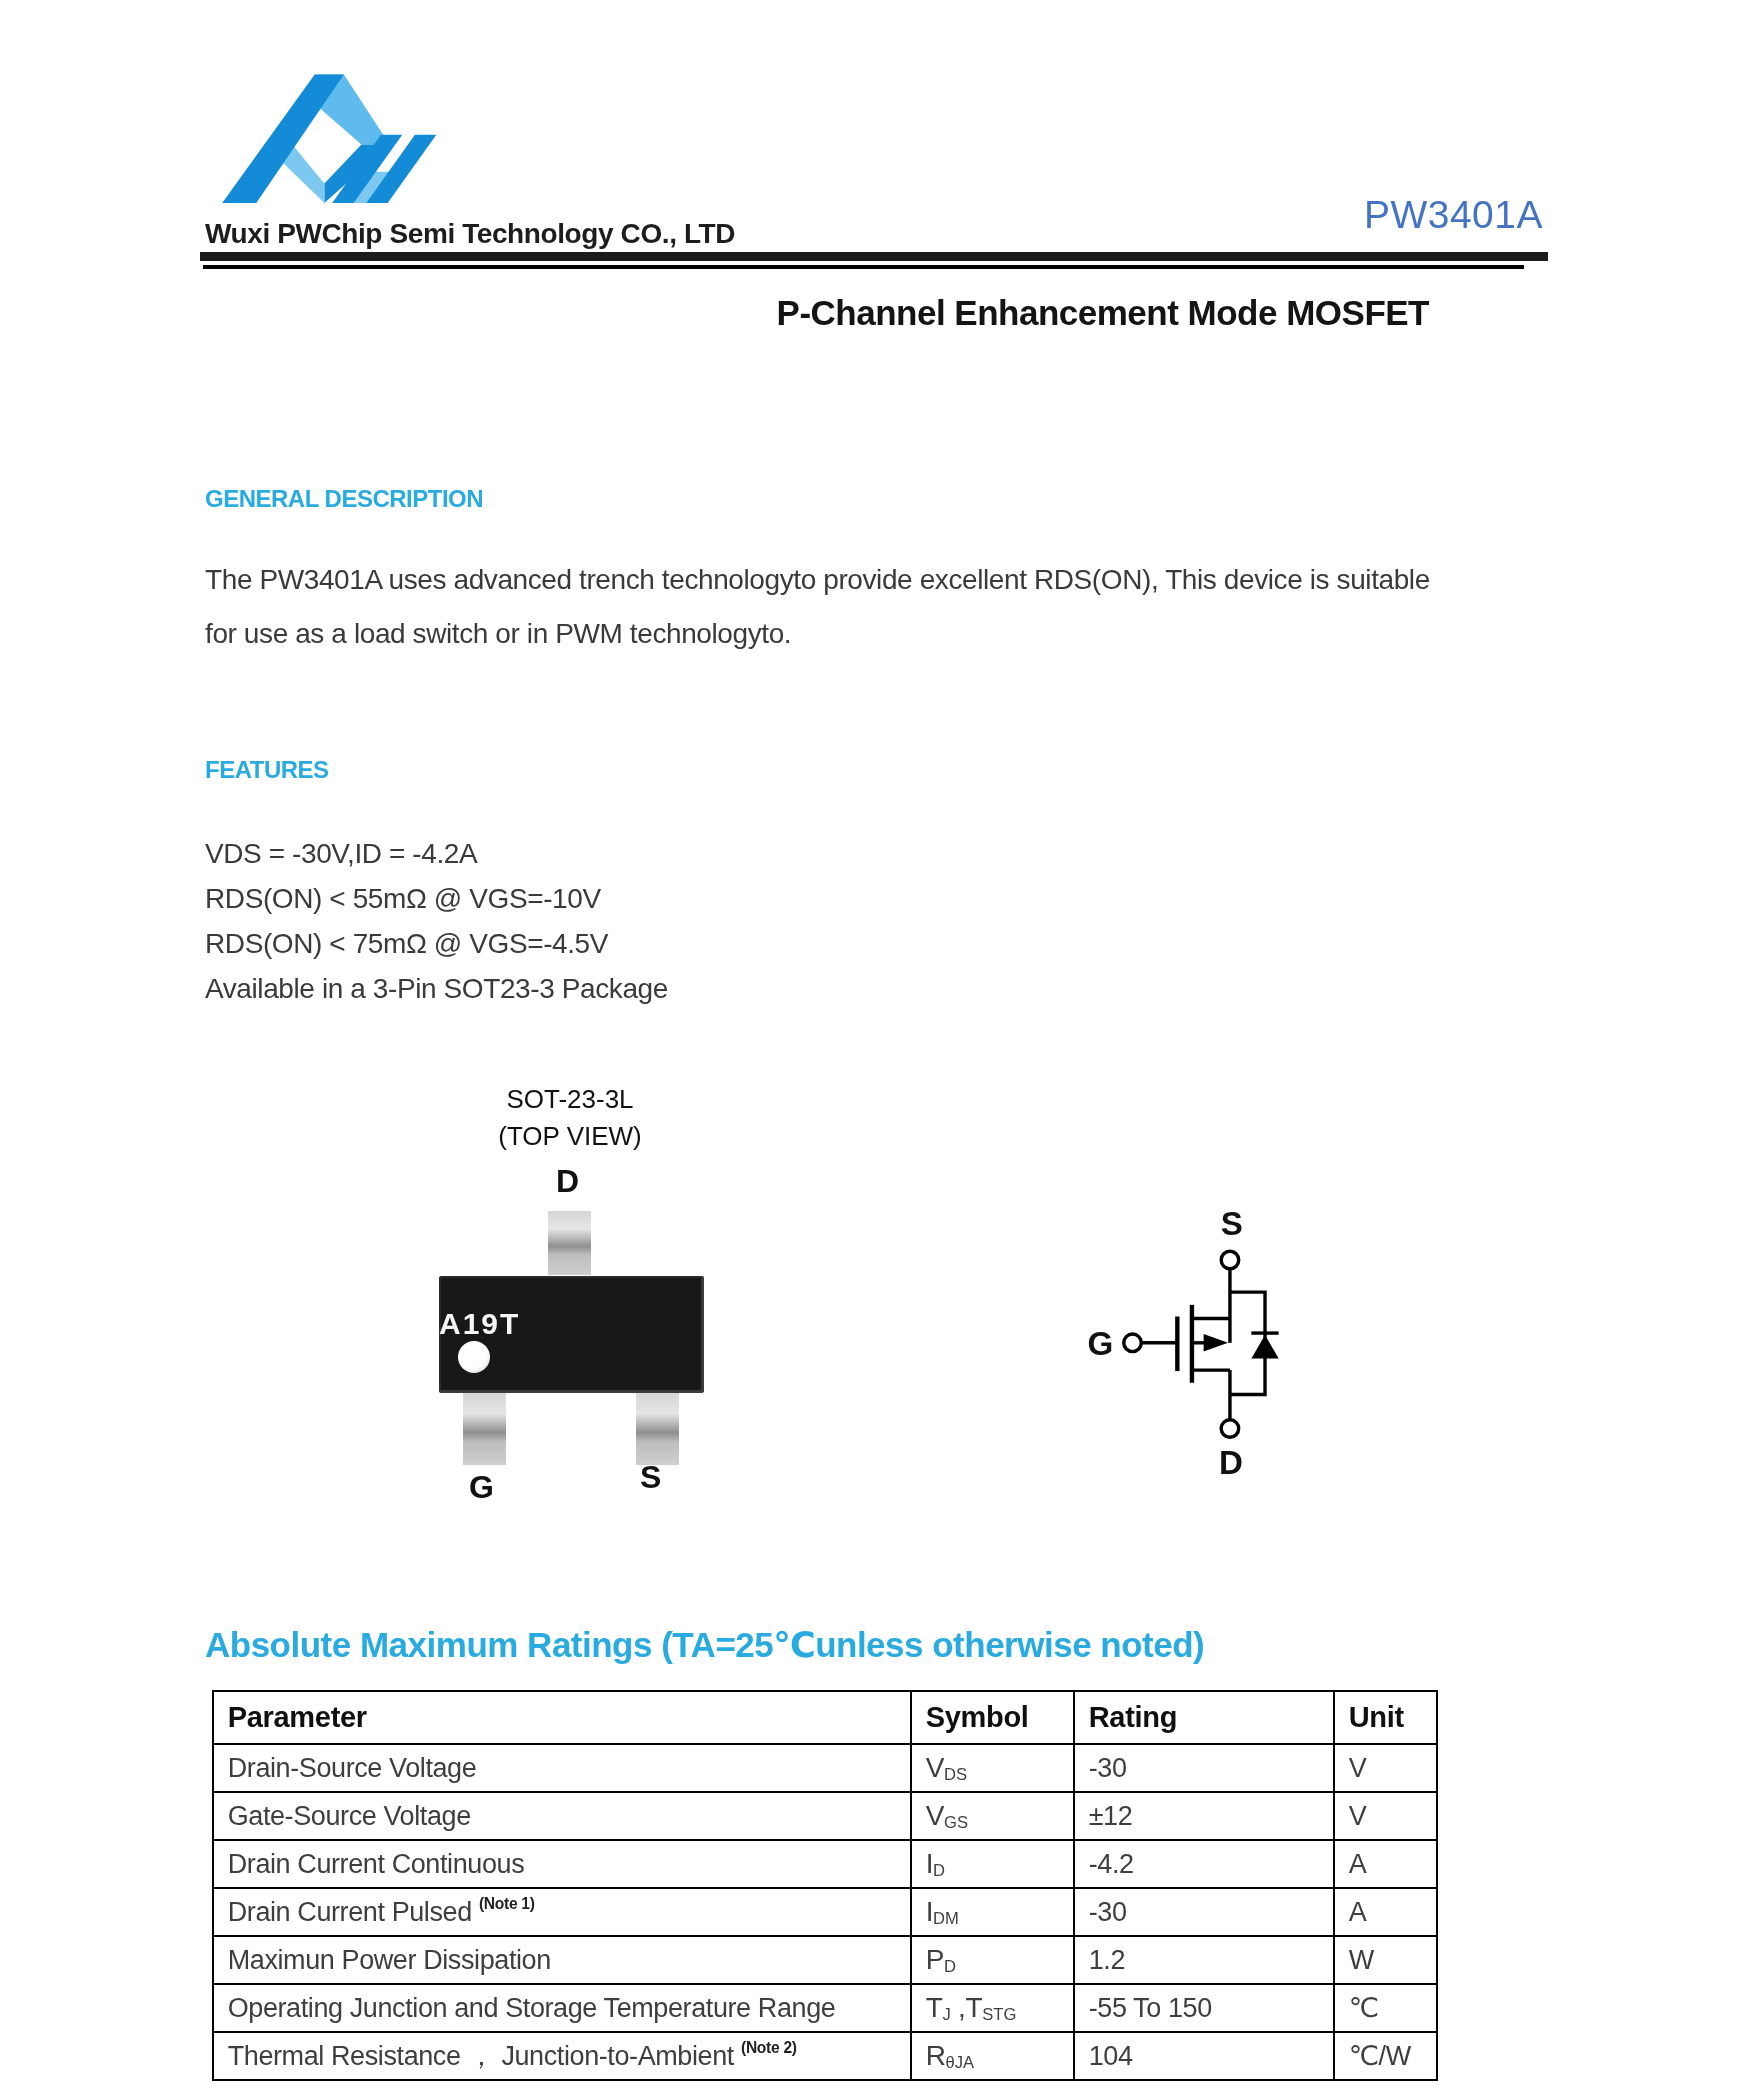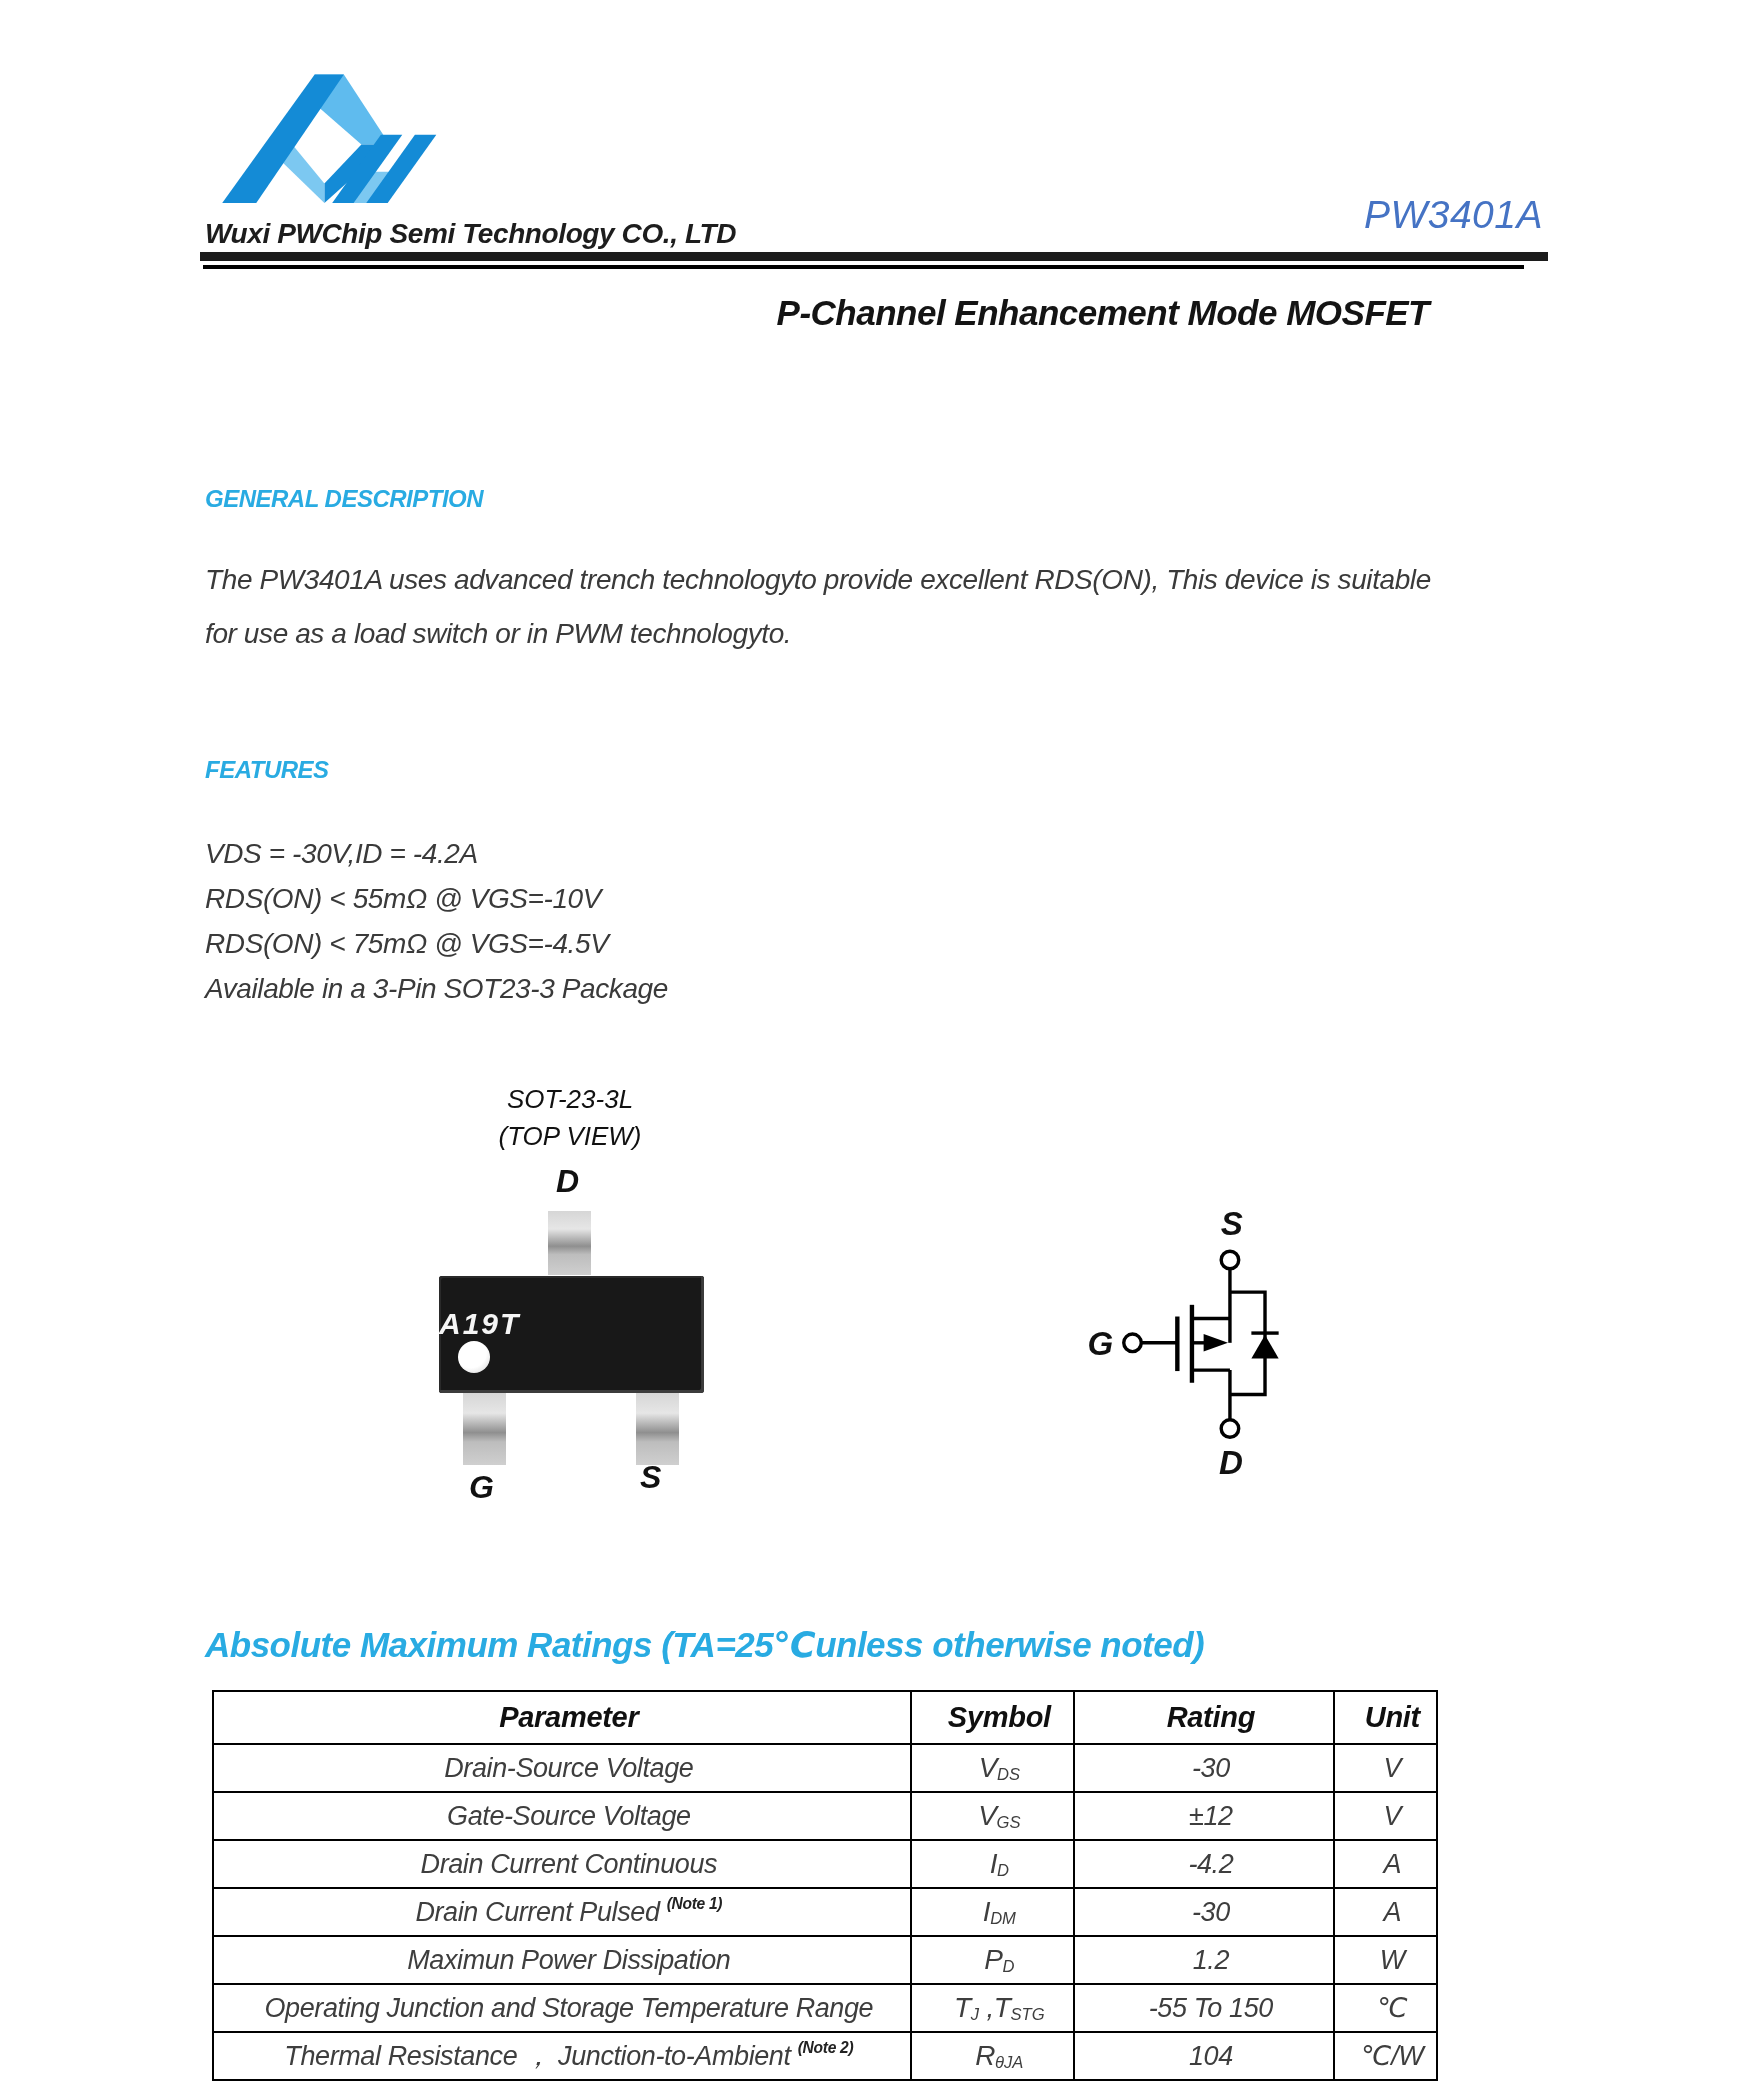--- a/index.html
+++ b/index.html
@@ -1,18 +1,18 @@
 <!DOCTYPE html>
 <html><head>
 <meta charset="utf-8">
 <style>
   html,body{margin:0;padding:0;background:#ffffff;}
   .page{
     position:relative;width:1672px;height:2094px;background:#ffffff;overflow:hidden;
-    font-family:"Liberation Sans","DejaVu Sans",sans-serif;color:#3c3c3c;font-style:italic;
+    font-family:"Liberation Sans","DejaVu Sans",sans-serif;color:#3c3c3c;
   }
   .abs{position:absolute;}
   
   .company{top:218px;left:205px;font-size:28px;font-weight:700;color:#1d1d1d;letter-spacing:-0.4px;}
   .partnum{top:193px;left:1319px;width:224px;font-size:39px;font-weight:400;color:#4573c4;letter-spacing:0.5px;text-align:right;}
   .rule-thick{top:252px;left:200px;width:1348px;height:8.8px;background:#1c1c1c;}
   .rule-thin{top:265px;left:203px;width:1321px;height:3.9px;background:#000;}
   .doc-title{top:293px;right:243px;font-size:35px;font-weight:700;color:#141414;letter-spacing:-0.5px;}
   
   .h-cyan{font-size:24px;font-weight:700;color:#29abe2;letter-spacing:-0.5px;}
@@ -35,21 +35,21 @@
   .pkg-body{top:1276px;left:439px;width:265px;height:117px;background:#181818;border-radius:2.9px;
     box-shadow:inset -2.9px -2.9px 0 #3c3c3c, inset 2px 2px 0 #2a2a2a;}
   .pkg-dot{top:1341px;left:458px;width:32px;height:32px;border-radius:50%;
     background:radial-gradient(circle at 40% 35%,#ffffff 55%,#cfcfcf 100%);}
   .pkg-marking{top:1307px;left:439px;width:265px;font-size:30px;font-weight:700;color:#f5f5f5;letter-spacing:2px;}
   
   .ratings-table{top:1690px;left:212px;width:1225px;border-collapse:collapse;table-layout:fixed;}
   .ratings-table td,.ratings-table th{
     border-left:2px solid #000;border-right:2px solid #000;
     border-top:2.9px solid #000;border-bottom:2.9px solid #000;
-    padding:0 0 0 13.7px;text-align:center;vertical-align:middle;overflow:hidden;white-space:nowrap;}
+    padding:0 0 0 13.7px;text-align:left;vertical-align:middle;overflow:hidden;white-space:nowrap;}
   .ratings-table th{height:51px;font-size:29px;font-weight:700;color:#101010;letter-spacing:-0.3px;}
   .ratings-table td{height:46px;font-size:27px;font-weight:400;color:#3e3e3e;letter-spacing:-0.4px;}
   .sym-base{font-size:28px;}
   .sym-sub{font-size:16.6px;position:relative;top:2.9px;letter-spacing:0;}
   sup.note{font-size:15.6px;font-weight:700;color:#222;position:relative;top:-2px;letter-spacing:-0.3px;}
 </style>
 </head>
 <body>
 
 <div class="page">

